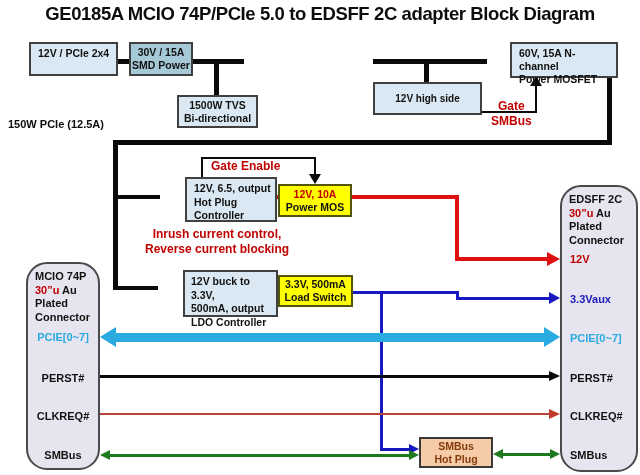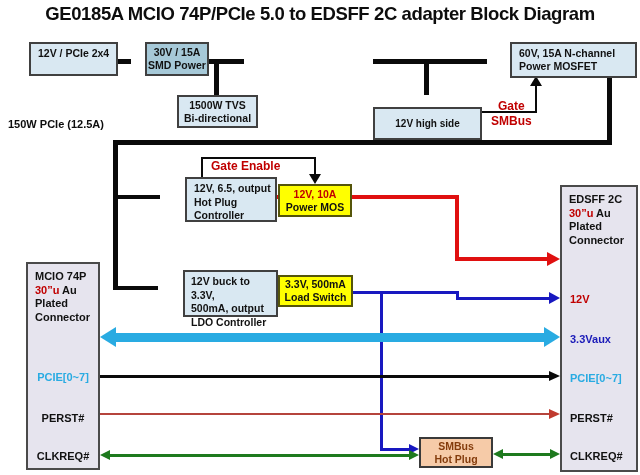--- a/index.html
+++ b/index.html
@@ -6,34 +6,34 @@
   #canvas{position:relative;width:640px;height:475px;background:#ffffff;overflow:hidden;
           font-family:"Liberation Sans",sans-serif;}
   #title{position:absolute;top:3px;left:0;width:640px;text-align:center;
          font-size:18.5px;font-weight:bold;color:#0d0d0d;letter-spacing:-0.4px;}
   .box{position:absolute;box-sizing:border-box;border:2px solid #404040;
        font-weight:bold;font-size:10.5px;line-height:13px;color:#111;}
   .blue{background:#d9e8f2;}
   .bluedark{background:#a6c9d8;}
   .yellow{background:#ffff00;border-color:#55550a;}
   .peach{background:#f6cba8;border-color:#3a3a3a;color:#843c0c;}
-  .lav{background:#e6e4ee;border-color:#4a4a4a;}
+  .lav{background:#e6e4ee;border-color:#4a4a4a;border-radius:21px;}
   .ctr{display:flex;flex-direction:column;justify-content:center;align-items:center;text-align:center;}
   .lft{padding:3px 2px 0 7px;margin-left:25px;}
   .note{position:absolute;font-weight:bold;font-size:11px;color:#0d0d0d;margin-top:36px;}
   .rednote{position:absolute;font-weight:bold;font-size:12px;line-height:14.5px;color:#c00000;text-align:center;}
   .wire{position:absolute;}
   .wk{background:#0a0a0a;}
   .wr{background:#e01010;}
   .wb{background:#1818c0;}
   .wc{background:#29abe2;}
   .wg{background:#1e7a1e;}
   .wbr{background:#b5443c;}
   .ar{position:absolute;width:0;height:0;}
-  .sig{position:absolute;font-weight:bold;font-size:11px;margin-top:40px;}
+  .sig{position:absolute;font-weight:bold;font-size:11px;}
   .mc{left:0;width:70px;text-align:center;}
   .ed{left:8px;}
   .cyantx{color:#29abe2;}
   .bluetx{color:#1a1ab8;}
   .redtx{color:#c00000;}
   .hdr{padding:6px 2px 0 7px;font-weight:bold;font-size:11px;line-height:13.5px;color:#111;}
 </style>
 </head>
 <body>
 
@@ -92,37 +92,37 @@
   <div class="ar" style="left:409px;top:450px;border-top:5.5px solid transparent;border-bottom:5.5px solid transparent;border-left:10px solid #1e7a1e;"></div>
   <div class="wire wg" style="left:500px;top:453px;width:52px;height:3px;"></div>
   <div class="ar" style="left:493px;top:449px;border-top:5.5px solid transparent;border-bottom:5.5px solid transparent;border-right:10px solid #1e7a1e;"></div>
   <div class="ar" style="left:550px;top:449px;border-top:5.5px solid transparent;border-bottom:5.5px solid transparent;border-left:10px solid #1e7a1e;"></div>
 
   <div class="box blue lft" style="left:4px;top:42px;width:89px;height:34px;">
     <div>12V / PCIe 2x4</div>
   </div>
   <div class="note" style="left:8px;top:82px;">150W PCIe (12.5A)</div>
 
-  <div class="box bluedark ctr" style="left:129px;top:42px;width:64px;height:34px;margin-left:16px;">
+  <div class="box bluedark ctr" style="left:129px;top:42px;width:64px;height:34px;">
     <div>30V / 15A</div>
     <div>SMD Power</div>
   </div>
 
 
-  <div class="box blue lft" style="left:485px;top:42px;width:127px;height:36px;">
+  <div class="box blue lft" style="left:485px;top:42px;width:108px;height:36px;">
     <div>60V, 15A N-channel</div>
     <div>Power MOSFET</div>
   </div>
 
   <div class="box blue ctr" style="left:177px;top:95px;width:81px;height:33px;align-items:center;">
     <div>1500W TVS</div>
     <div>Bi-directional</div>
   </div>
 
-  <div class="box blue ctr" style="left:373px;top:107px;width:109px;height:33px;font-size:10px;">
+  <div class="box blue ctr" style="left:373px;top:82px;width:109px;height:33px;font-size:10px;">
     <div>12V high side</div>
   </div>
 
   <div class="rednote" style="left:491px;top:99px;">
     <div>Gate</div>
     <div>SMBus</div>
   </div>
 
   <div class="rednote" style="left:211px;top:159px;">Gate Enable</div>
 
@@ -130,20 +130,24 @@
     <div>12V, 6.5, output</div>
     <div>Hot Plug</div>
     <div>Controller</div>
   </div>
 
   <div class="box yellow ctr" style="left:278px;top:184px;width:74px;height:33px;">
     <div class="redtx">12V, 10A</div>
     <div>Power MOS</div>
   </div>
 
+  <div class="rednote" style="left:145px;top:227px;">
+    <div>Inrush current control,</div>
+    <div>Reverse current blocking</div>
+  </div>
 
   <div class="box blue lft" style="left:158px;top:270px;width:95px;height:47px;line-height:13.5px;padding-left:6px;">
     <div>12V buck to 3.3V,</div>
     <div>500mA, output</div>
     <div>LDO Controller</div>
   </div>
 
   <div class="box yellow ctr" style="left:278px;top:275px;width:75px;height:32px;">
     <div>3.3V, 500mA</div>
     <div>Load Switch</div>

